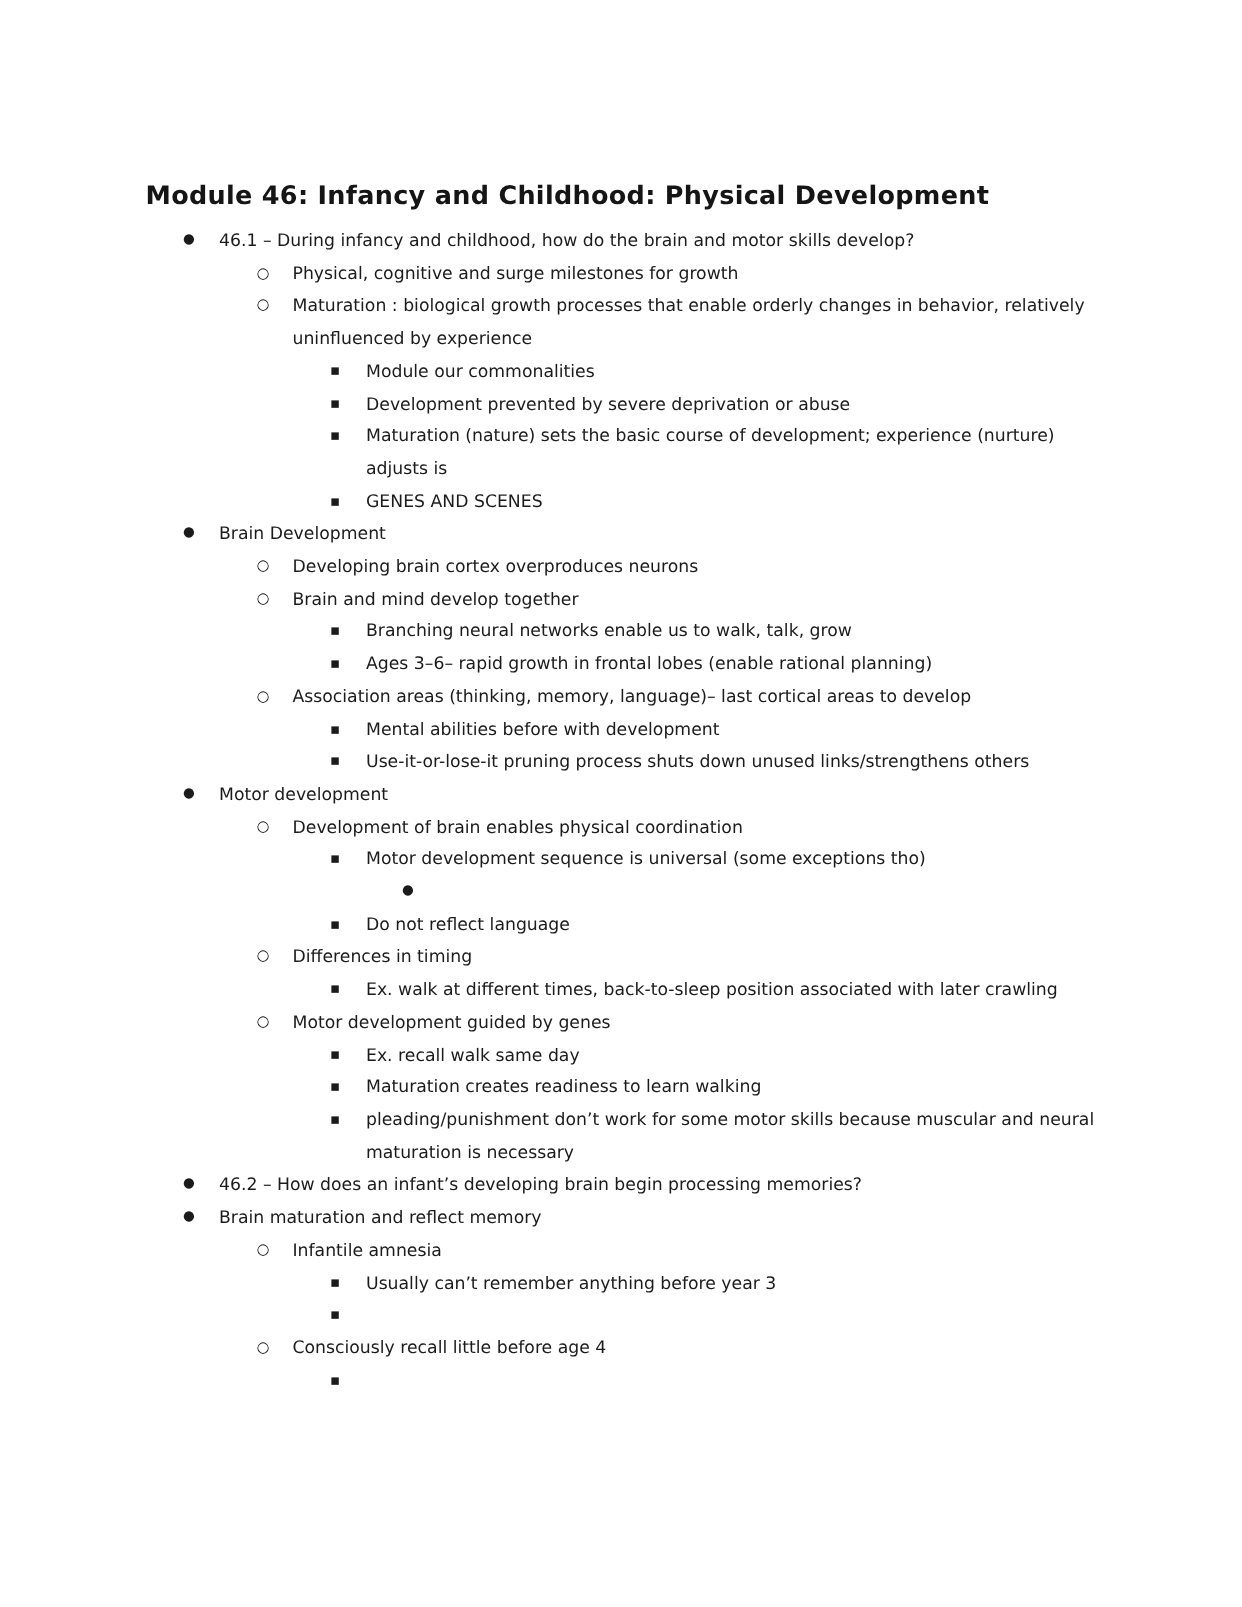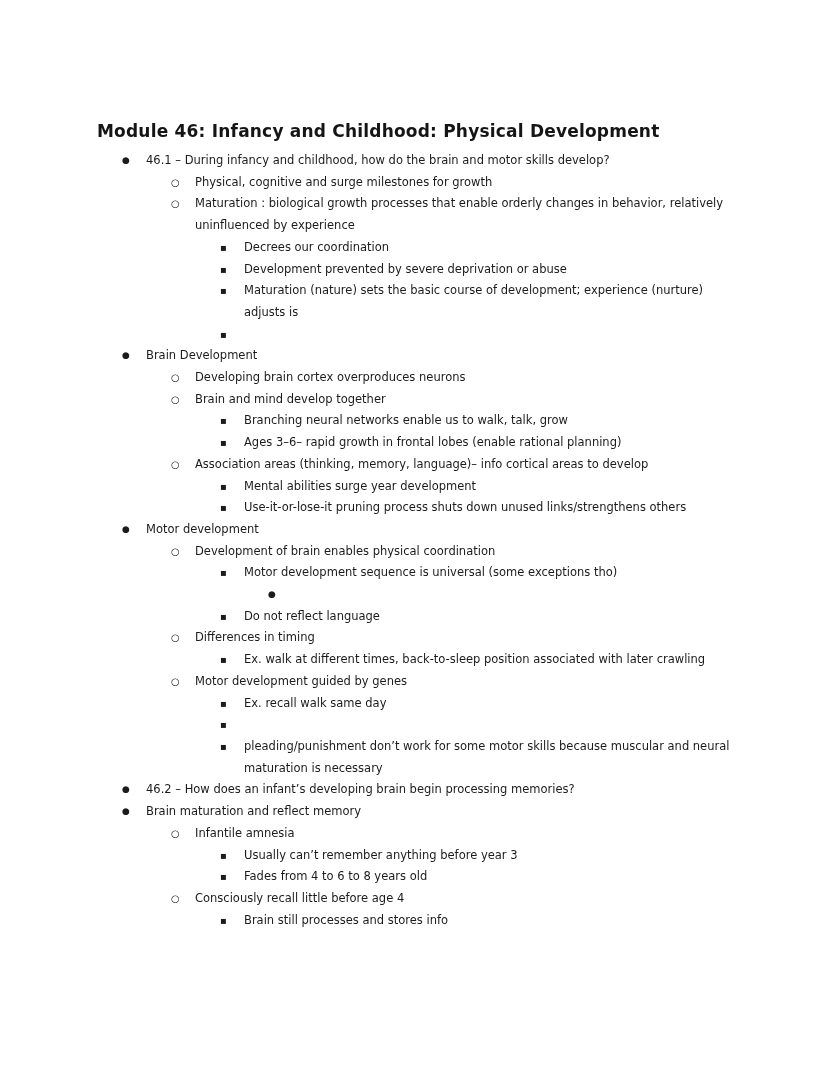--- a/index.html
+++ b/index.html
@@ -71,32 +71,33 @@
       <div class="item lvl2">
         <span class="bullet">○</span>
         <span class="text">Physical, cognitive and surge milestones for growth</span>
       </div>
       <div class="item lvl2">
         <span class="bullet">○</span>
         <span class="text">Maturation : biological growth processes that enable orderly changes in behavior, relatively uninfluenced by experience</span>
       </div>
       <div class="item lvl3">
         <span class="bullet">▪</span>
-        <span class="text">Decrees our coordination</span>
+        <span class="text">Module our commonalities</span>
       </div>
       <div class="item lvl3">
         <span class="bullet">▪</span>
         <span class="text">Development prevented by severe deprivation or abuse</span>
       </div>
       <div class="item lvl3">
         <span class="bullet">▪</span>
         <span class="text">Maturation (nature) sets the basic course of development; experience (nurture) adjusts is</span>
       </div>
       <div class="item lvl3">
         <span class="bullet">▪</span>
+        <span class="text">GENES AND SCENES</span>
       </div>
       <div class="item lvl1">
         <span class="bullet">●</span>
         <span class="text">Brain Development</span>
       </div>
       <div class="item lvl2">
         <span class="bullet">○</span>
         <span class="text">Developing brain cortex overproduces neurons</span>
       </div>
       <div class="item lvl2">
@@ -106,25 +107,25 @@
       <div class="item lvl3">
         <span class="bullet">▪</span>
         <span class="text">Branching neural networks enable us to walk, talk, grow</span>
       </div>
       <div class="item lvl3">
         <span class="bullet">▪</span>
         <span class="text">Ages 3–6– rapid growth in frontal lobes (enable rational planning)</span>
       </div>
       <div class="item lvl2">
         <span class="bullet">○</span>
-        <span class="text">Association areas (thinking, memory, language)– info cortical areas to develop</span>
+        <span class="text">Association areas (thinking, memory, language)– last cortical areas to develop</span>
       </div>
       <div class="item lvl3">
         <span class="bullet">▪</span>
-        <span class="text">Mental abilities surge year development</span>
+        <span class="text">Mental abilities before with development</span>
       </div>
       <div class="item lvl3">
         <span class="bullet">▪</span>
         <span class="text">Use-it-or-lose-it pruning process shuts down unused links/strengthens others</span>
       </div>
       <div class="item lvl1">
         <span class="bullet">●</span>
         <span class="text">Motor development</span>
       </div>
       <div class="item lvl2">
@@ -153,20 +154,21 @@
       <div class="item lvl2">
         <span class="bullet">○</span>
         <span class="text">Motor development guided by genes</span>
       </div>
       <div class="item lvl3">
         <span class="bullet">▪</span>
         <span class="text">Ex. recall walk same day</span>
       </div>
       <div class="item lvl3">
         <span class="bullet">▪</span>
+        <span class="text">Maturation creates readiness to learn walking</span>
       </div>
       <div class="item lvl3">
         <span class="bullet">▪</span>
         <span class="text">pleading/punishment don’t work for some motor skills because muscular and neural maturation is necessary</span>
       </div>
       <div class="item lvl1">
         <span class="bullet">●</span>
         <span class="text">46.2 – How does an infant’s developing brain begin processing memories?</span>
       </div>
       <div class="item lvl1">
@@ -176,24 +178,22 @@
       <div class="item lvl2">
         <span class="bullet">○</span>
         <span class="text">Infantile amnesia</span>
       </div>
       <div class="item lvl3">
         <span class="bullet">▪</span>
         <span class="text">Usually can’t remember anything before year 3</span>
       </div>
       <div class="item lvl3">
         <span class="bullet">▪</span>
-        <span class="text">Fades from 4 to 6 to 8 years old</span>
       </div>
       <div class="item lvl2">
         <span class="bullet">○</span>
         <span class="text">Consciously recall little before age 4</span>
       </div>
       <div class="item lvl3">
         <span class="bullet">▪</span>
-        <span class="text">Brain still processes and stores info</span>
       </div>
     </div>
 </div>
 
 </body></html>

